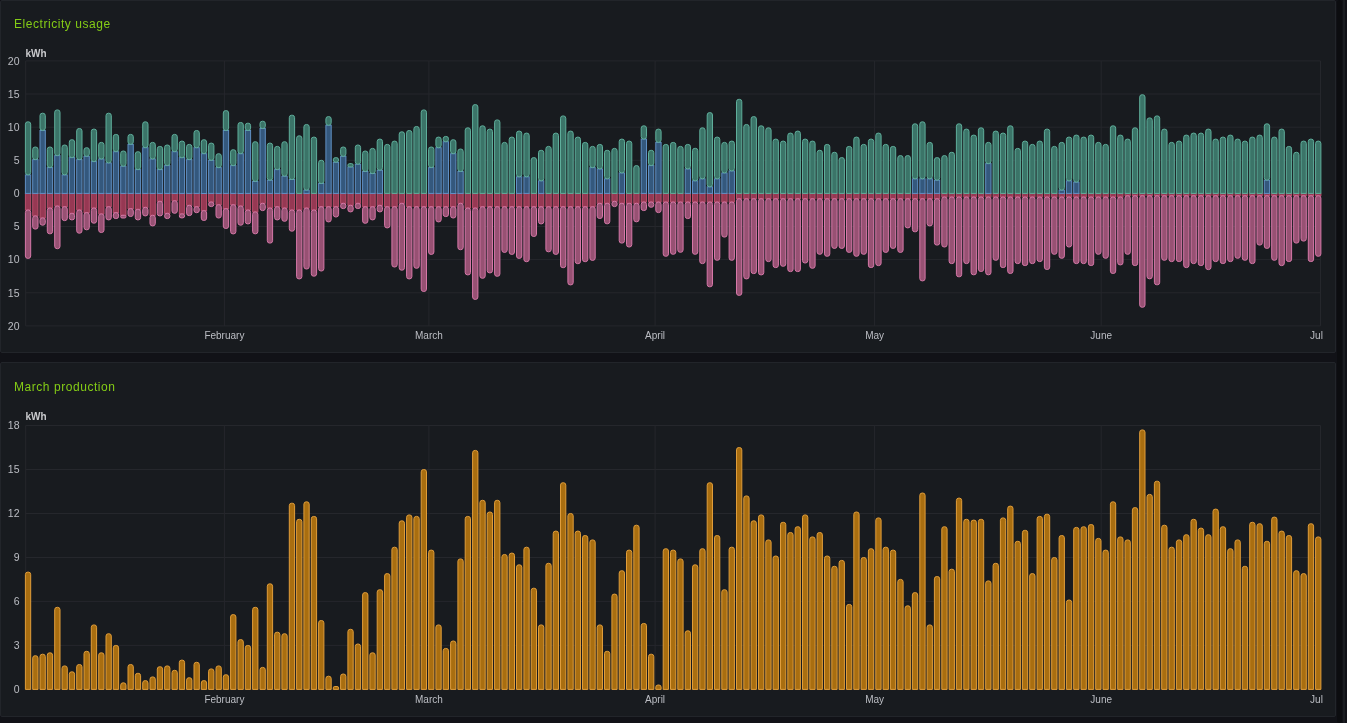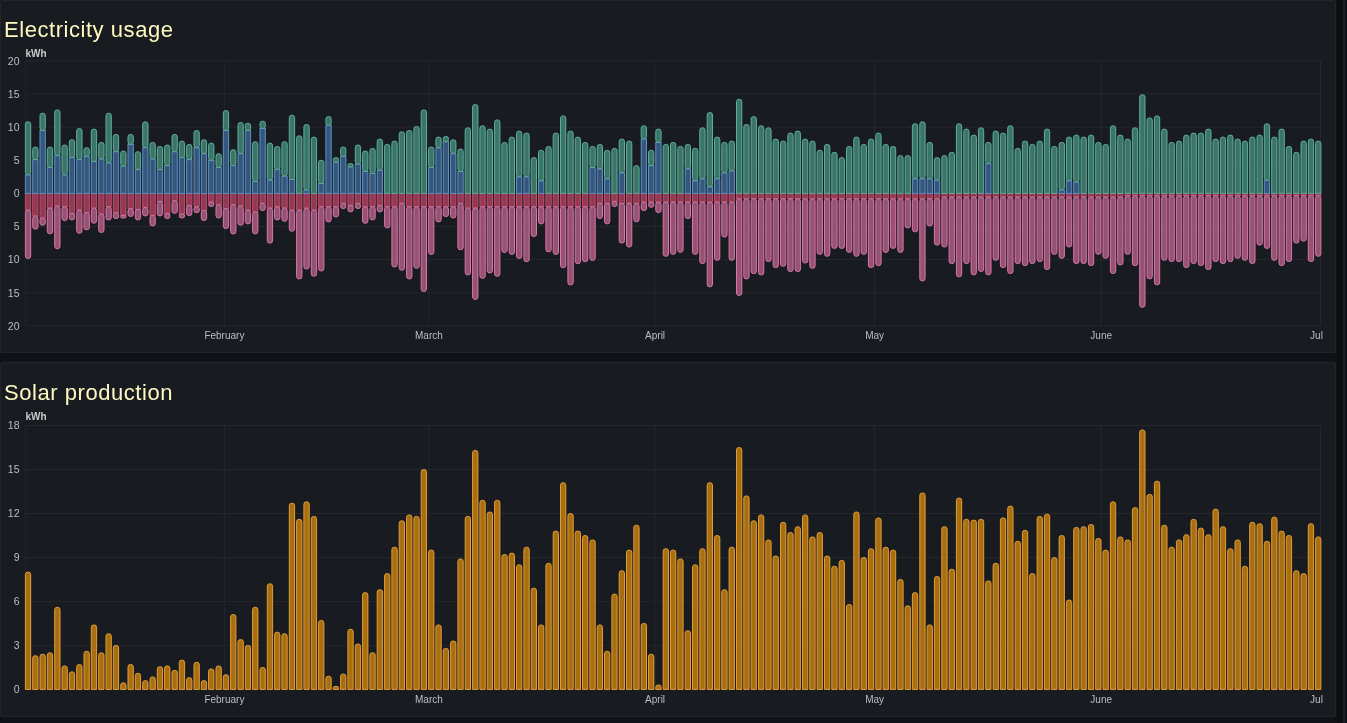--- a/index.html
+++ b/index.html
@@ -1,26 +1,26 @@
 <!DOCTYPE html>
 <html><head><meta charset="utf-8"><style>
 *{margin:0;padding:0;box-sizing:border-box}
 html,body{width:1347px;height:723px;background:#111217;overflow:hidden;font-family:"Liberation Sans",sans-serif}
 .panel{position:absolute;left:0;width:1336px;background:#181b1f;border:1px solid #22252a;border-radius:2px}
-.title{position:absolute;left:4px;font-size:22px;color:#fef9c3;letter-spacing:.55px}
+.title{position:absolute;left:14px;font-size:12px;color:#84cc16;letter-spacing:.55px}
 svg{position:absolute;left:0;top:0}
 .ax{font:10px "Liberation Sans",sans-serif;fill:#bcbec4}
 .ay{font:10.5px "Liberation Sans",sans-serif;fill:#bcbec4}
 .axb{font:bold 10px "Liberation Sans",sans-serif;fill:#c9cacd}
 </style></head>
 <body>
 <div class="panel" style="top:0;height:353px"></div>
 <div class="panel" style="top:362px;height:355px"></div>
 <div class="title" style="top:17px">Electricity usage</div>
-<div class="title" style="top:380px">Solar production</div>
+<div class="title" style="top:380px">March production</div>
 <svg width="1347" height="723" viewBox="0 0 1347 723" stroke-width="1" shape-rendering="geometricPrecision">
 <line x1="25.7" y1="60.9" x2="1320.5" y2="60.9" stroke="#25272c"></line>
 <text x="19.5" y="64.7" text-anchor="end" class="ay">20</text>
 <line x1="25.7" y1="94.0" x2="1320.5" y2="94.0" stroke="#25272c"></line>
 <text x="19.5" y="97.8" text-anchor="end" class="ay">15</text>
 <line x1="25.7" y1="127.2" x2="1320.5" y2="127.2" stroke="#25272c"></line>
 <text x="19.5" y="131.0" text-anchor="end" class="ay">10</text>
 <line x1="25.7" y1="160.3" x2="1320.5" y2="160.3" stroke="#25272c"></line>
 <text x="19.5" y="164.1" text-anchor="end" class="ay">5</text>
 <line x1="25.7" y1="193.4" x2="1320.5" y2="193.4" stroke="#25272c"></line>

